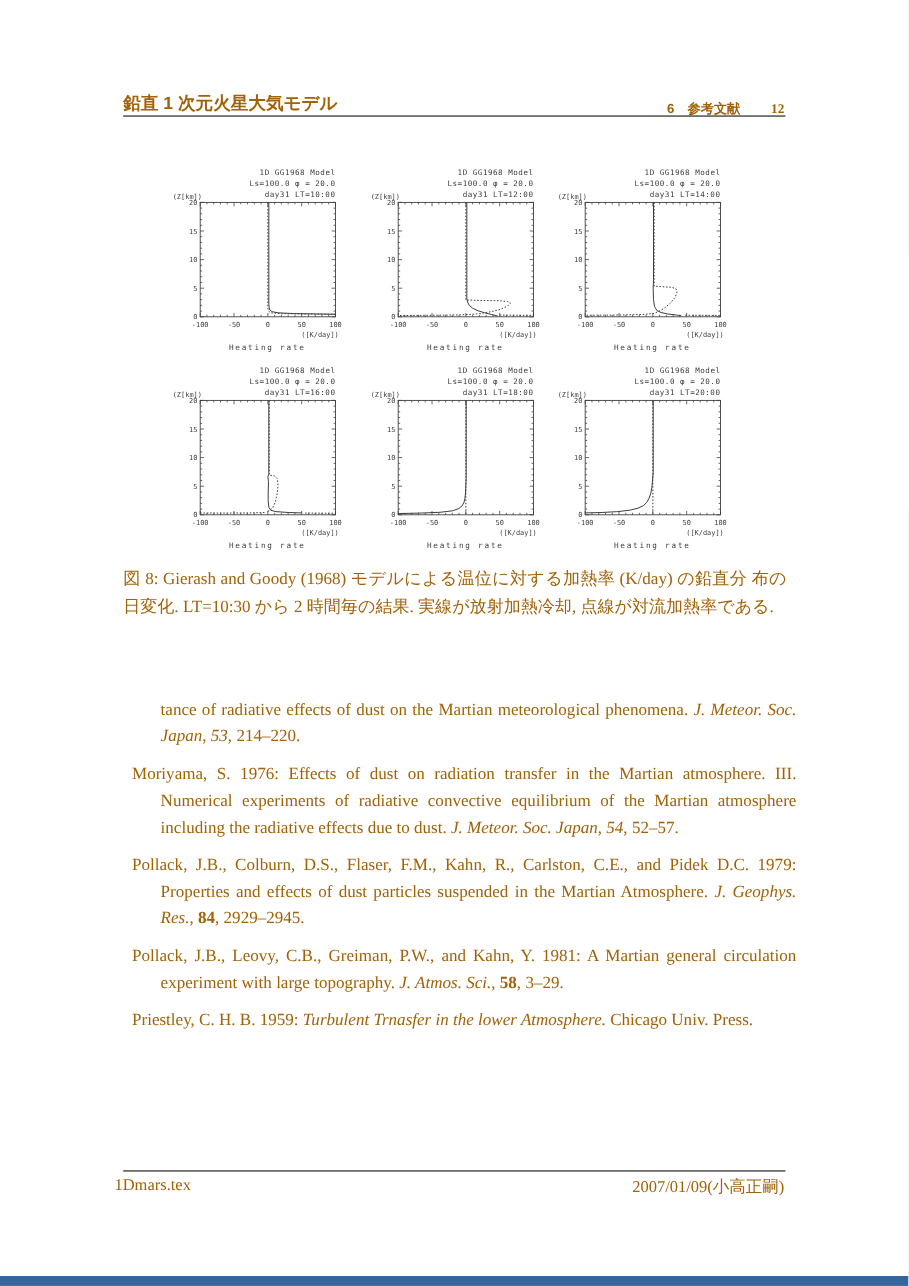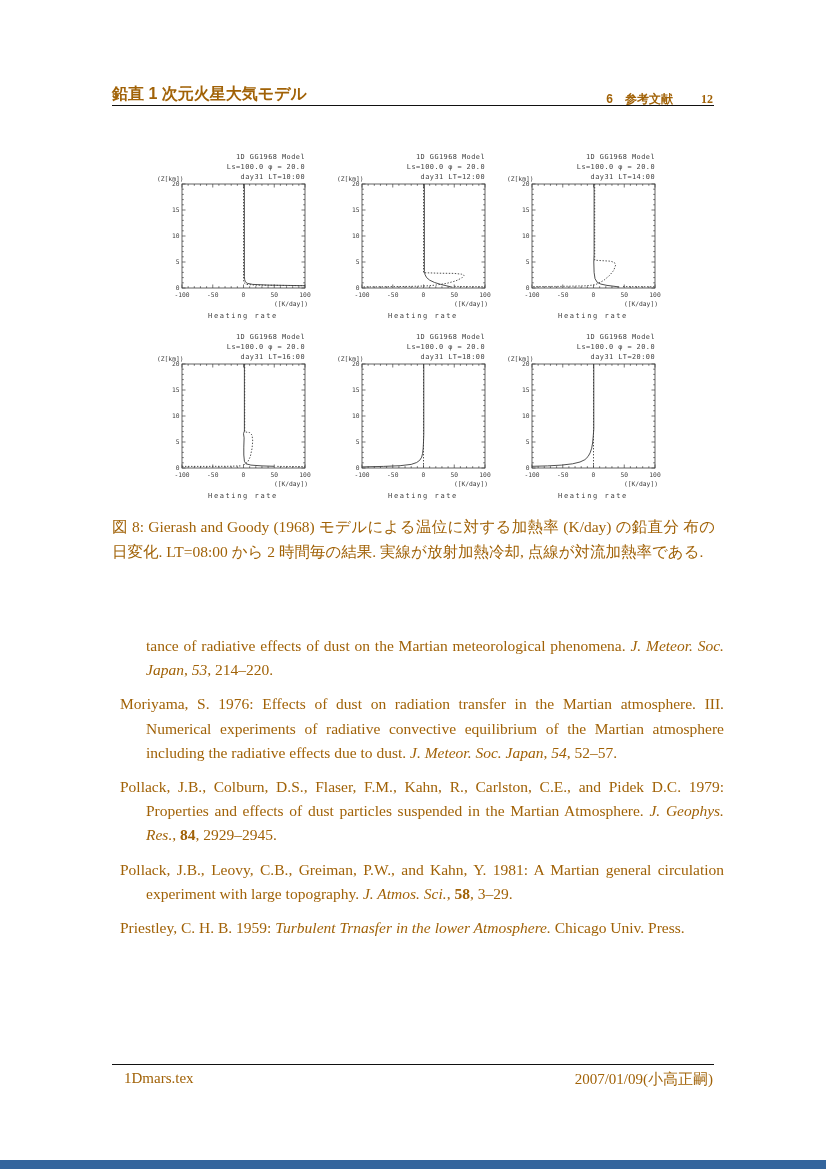--- a/index.html
+++ b/index.html
@@ -24,21 +24,21 @@
   .caption{position:absolute;left:112px;top:514px;width:603px;
     font-size:15.5px;line-height:25px;text-align:justify;}
   
   .refs{position:absolute;left:120px;top:634px;width:604px;
     font-size:15.5px;line-height:24.2px;text-align:justify;}
   .ref-entry{padding-left:26px;text-indent:-26px;margin-bottom:10px;}
   .ref-entry.continuation{text-indent:0;}
   .it{font-style:italic;}
   .bd{font-weight:bold;}
   
-  .ftr-left{position:absolute;left:124px;top:1070px;font-size:15px;}
+  .ftr-left{position:absolute;left:104px;top:1070px;font-size:15px;}
   .ftr-right{position:absolute;right:113px;top:1070px;font-size:15px;}
   .bottom-bar{position:absolute;left:0;bottom:0;width:826px;height:9px;background:#34659d;}
 </style>
 </head>
 <body>
 
 <div class="page">
 
   <div class="hdr-left">鉛直 1 次元火星大気モデル</div>
   <div class="hdr-right">
@@ -676,21 +676,21 @@
         <text x="23.5" y="88.3" text-anchor="end" font-size="6.3" font-family="&quot;DejaVu Sans Mono&quot;,monospace" fill="#3c3c3c" letter-spacing="0">10</text>
         <text x="23.5" y="62.3" text-anchor="end" font-size="6.3" font-family="&quot;DejaVu Sans Mono&quot;,monospace" fill="#3c3c3c" letter-spacing="0">15</text>
         <text x="23.5" y="36.3" text-anchor="end" font-size="6.3" font-family="&quot;DejaVu Sans Mono&quot;,monospace" fill="#3c3c3c" letter-spacing="0">20</text>
         <text x="152" y="156" text-anchor="end" font-size="6.3" font-family="&quot;DejaVu Sans Mono&quot;,monospace" fill="#3c3c3c" letter-spacing="0">([K/day])</text>
         <text x="87" y="168" text-anchor="middle" font-size="7" font-family="&quot;DejaVu Sans Mono&quot;,monospace" fill="#3c3c3c" letter-spacing="1.6">Heating rate</text>
         <path d="M87.8 34.0L87.8 99.0L87.2 106.8L86.6 113.0L85.7 118.2L84.1 122.9L82.0 126.6L78.9 129.7L74.0 132.0L66.6 133.8L55.5 135.1L41.4 135.9L26.0 136.3" fill="none" stroke="#3c3c3c" stroke-width="0.9"></path>
         <path d="M87.5 34.0L87.5 137.2" fill="none" stroke="#3c3c3c" stroke-width="0.9" stroke-dasharray="1.4 1.6"></path>
       </svg>
     </div>
 
-  <div class="caption">図 8: Gierash and Goody (1968) モデルによる温位に対する加熱率 (K/day) の鉛直分 布の日変化. LT=08:00 から 2 時間毎の結果. 実線が放射加熱冷却, 点線が対流加熱率である.</div>
+  <div class="caption">図 8: Gierash and Goody (1968) モデルによる温位に対する加熱率 (K/day) の鉛直分 布の日変化. LT=10:30 から 2 時間毎の結果. 実線が放射加熱冷却, 点線が対流加熱率である.</div>
 
   <div class="refs">
       <div class="ref-entry continuation"><span>tance of radiative effects of dust on the Martian meteorological phenomena. </span><span class="it">J. Meteor. Soc. Japan</span><span>, </span><span class="it">53</span><span>, 214–220.</span></div>
       <div class="ref-entry"><span>Moriyama, S. 1976: Effects of dust on radiation transfer in the Martian atmosphere. III. Numerical experiments of radiative convective equilibrium of the Martian atmosphere including the radiative effects due to dust. </span><span class="it">J. Meteor. Soc. Japan</span><span>, </span><span class="it">54</span><span>, 52–57.</span></div>
       <div class="ref-entry"><span>Pollack, J.B., Colburn, D.S., Flaser, F.M., Kahn, R., Carlston, C.E., and Pidek D.C. 1979: Properties and effects of dust particles suspended in the Martian Atmosphere. </span><span class="it">J. Geophys. Res.</span><span>, </span><span class="bd">84</span><span>, 2929–2945.</span></div>
       <div class="ref-entry"><span>Pollack, J.B., Leovy, C.B., Greiman, P.W., and Kahn, Y. 1981: A Martian general circulation experiment with large topography. </span><span class="it">J. Atmos. Sci.</span><span>, </span><span class="bd">58</span><span>, 3–29.</span></div>
       <div class="ref-entry"><span>Priestley, C. H. B. 1959: </span><span class="it">Turbulent Trnasfer in the lower Atmosphere.</span><span> Chicago Univ. Press.</span></div>
     </div>
 
   <div class="rule bottom"></div>

